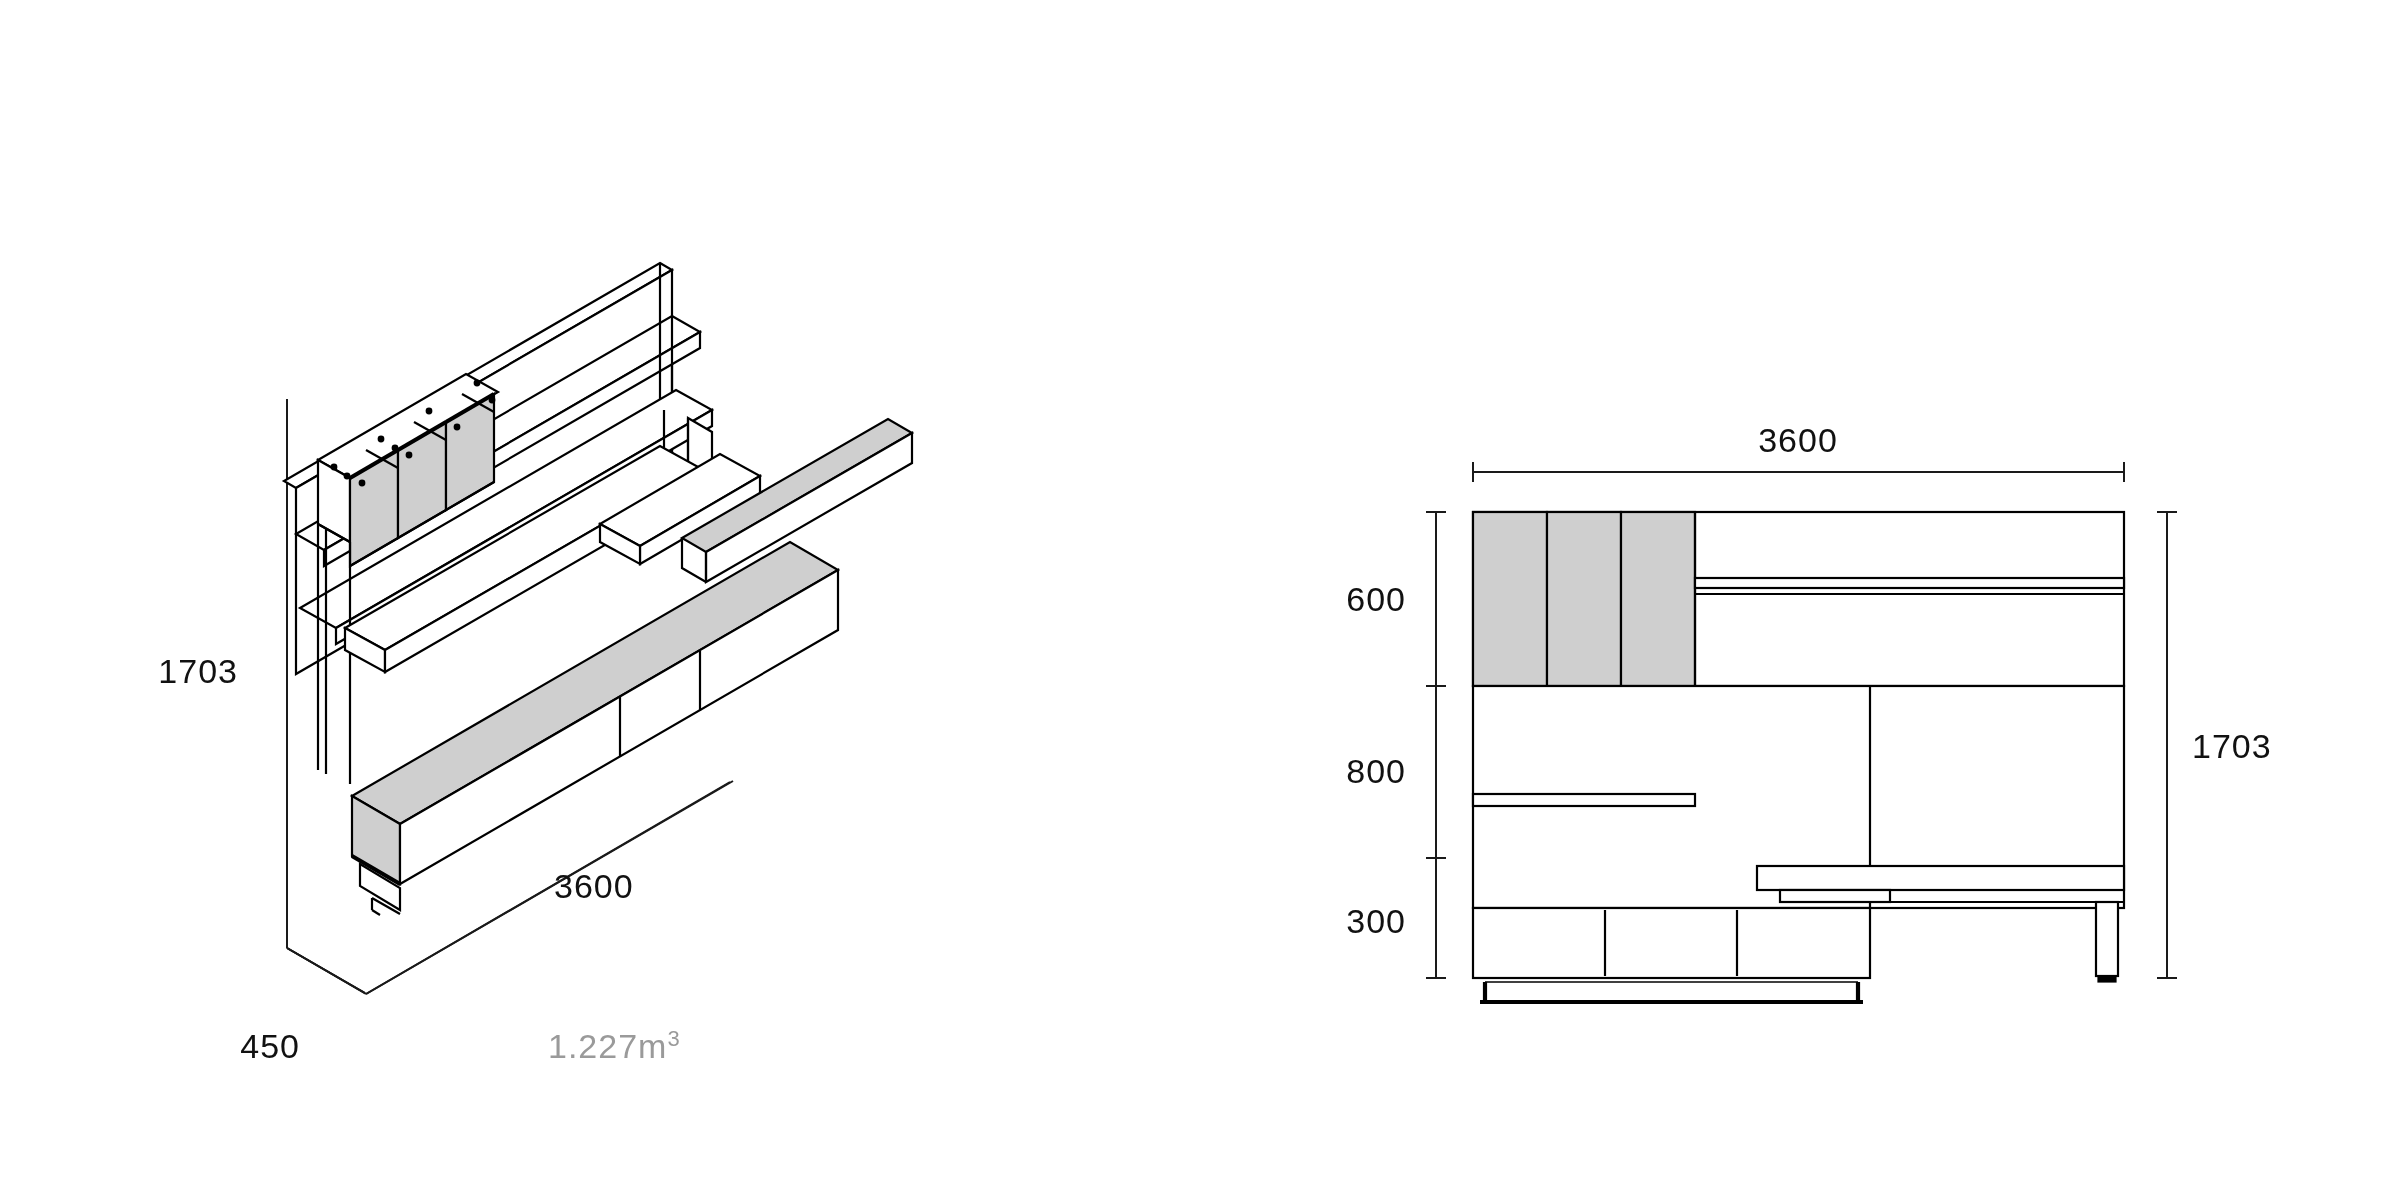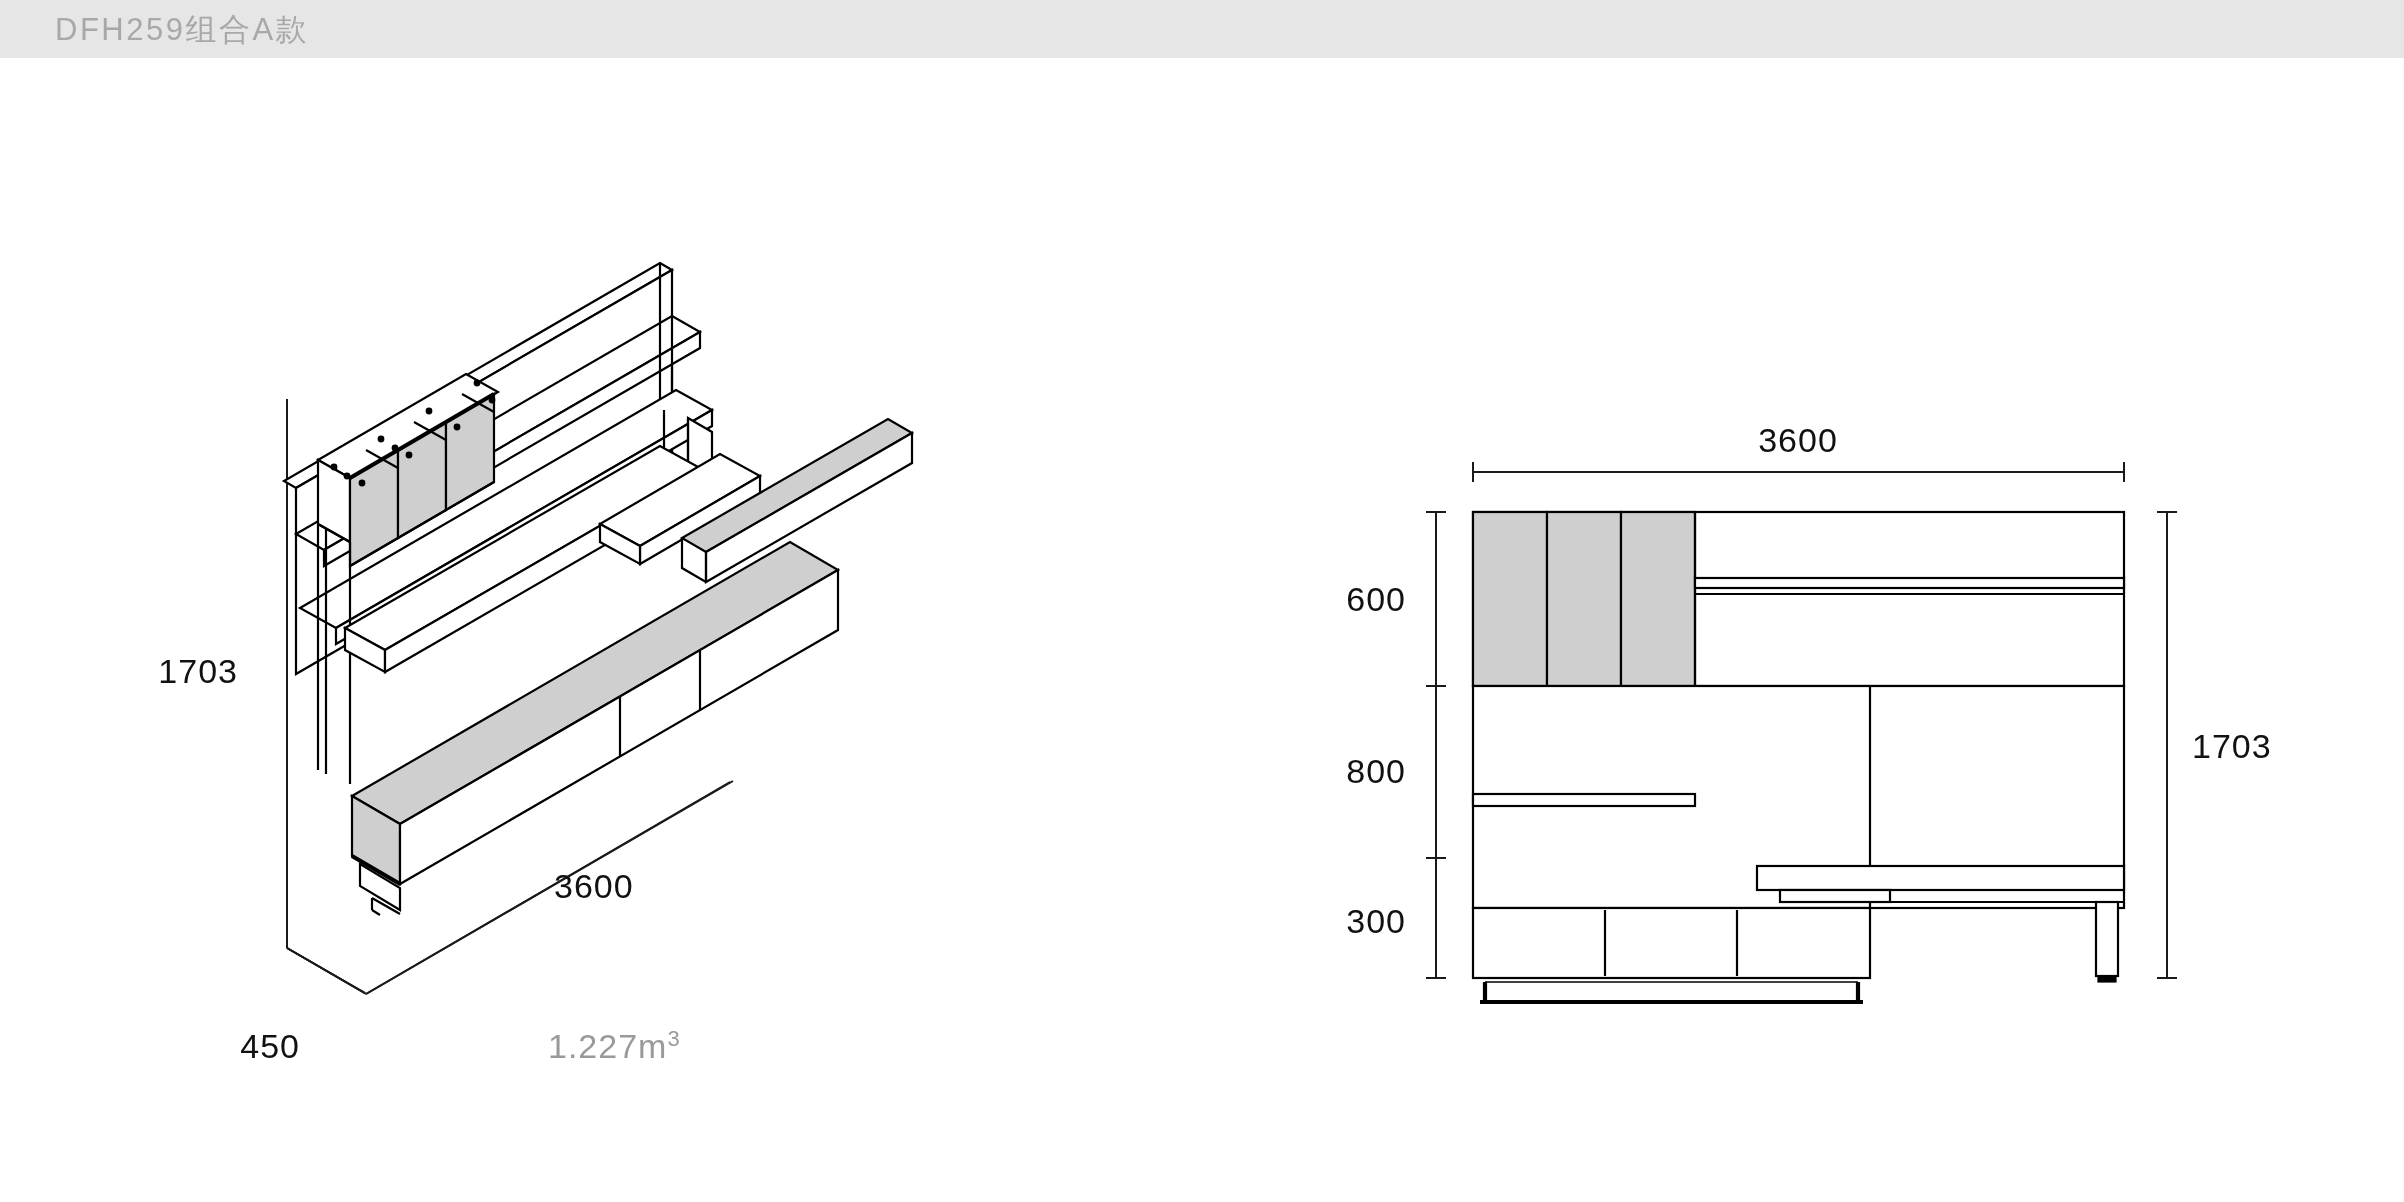--- a/index.html
+++ b/index.html
@@ -33,23 +33,20 @@
             font-size:34px;fill:#111;letter-spacing:1px;}
   .voltext {font-family:"Liberation Sans","DejaVu Sans",sans-serif;
             font-size:34px;fill:#9a9a9a;letter-spacing:1px;}
   .voltext .sup{font-size:22px;}
 </style>
 </head>
 <body>
 
 <div id="page">
 
-  <div id="header-bar">
-    <div id="header-title">DFH259组合A款</div>
-  </div>
 
   <div id="iso-wrap">
     <svg class="canvas" width="1180" height="1144" viewBox="0 0 1180 1144">
 
       <g>
 
         <path class="dim" d="M 287 341 L 287 890"></path>
 
         <path class="dim" d="M 287 890 L 365 935"></path>
 

